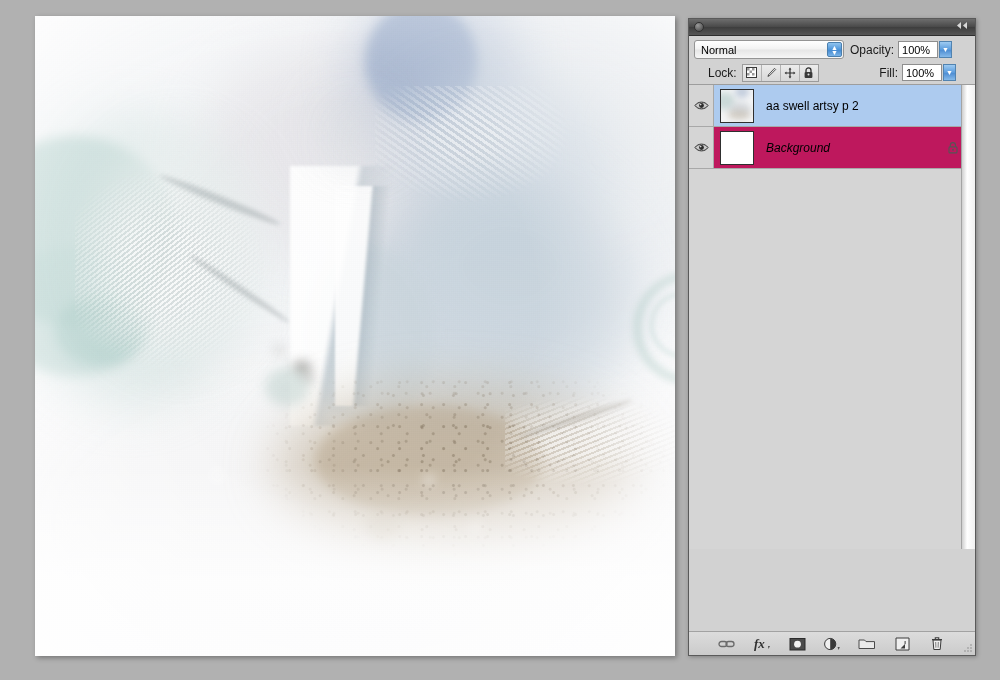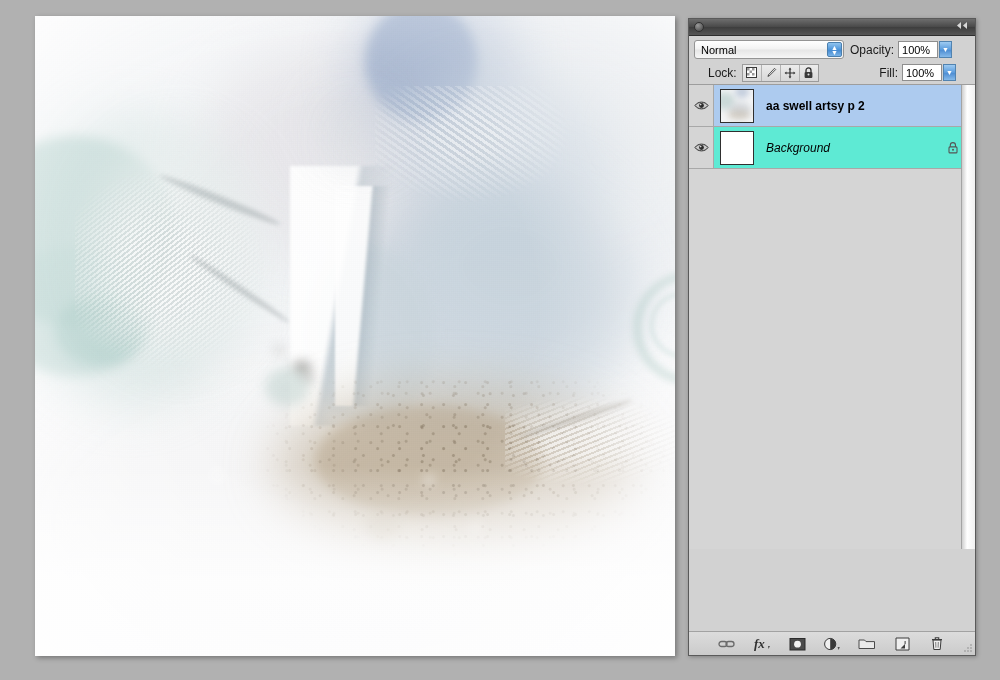--- a/index.html
+++ b/index.html
@@ -222,21 +222,21 @@
     height: 464px;
     background: #d5d5d5;
     overflow: hidden;
   }
   .layer-row {
     position: relative;
     display: flex;
     align-items: center;
     height: 42px;
     border-bottom: 1px solid #a8a8a8;
-    background: #5eead4;
+    background: #be185d;
     box-sizing: border-box;
   }
   .layer-row.selected {
     background: #adcbef;
   }
   .eye-cell {
     width: 24px;
     height: 100%;
     display: flex; align-items: center; justify-content: center;
     border-right: 1px solid #a8a8a8;
@@ -254,21 +254,21 @@
   .thumb .corner {
     position: absolute;
     width: 6px; height: 6px;
     border: 2px solid #5f8fc8;
   }
   .layer-name {
     margin-left: 12px;
     font-size: 12px;
     color: #000;
   }
-  .layer-name.bold { font-weight: bold; }
+  .layer-name.bold { font-weight: normal; }
   .layer-name.italic { font-style: italic; }
   .row-lock-icon {
     position: absolute;
     right: 16px;
     top: 50%;
     transform: translateY(-50%);
   }
 
   
   #panel-scrollbar {

